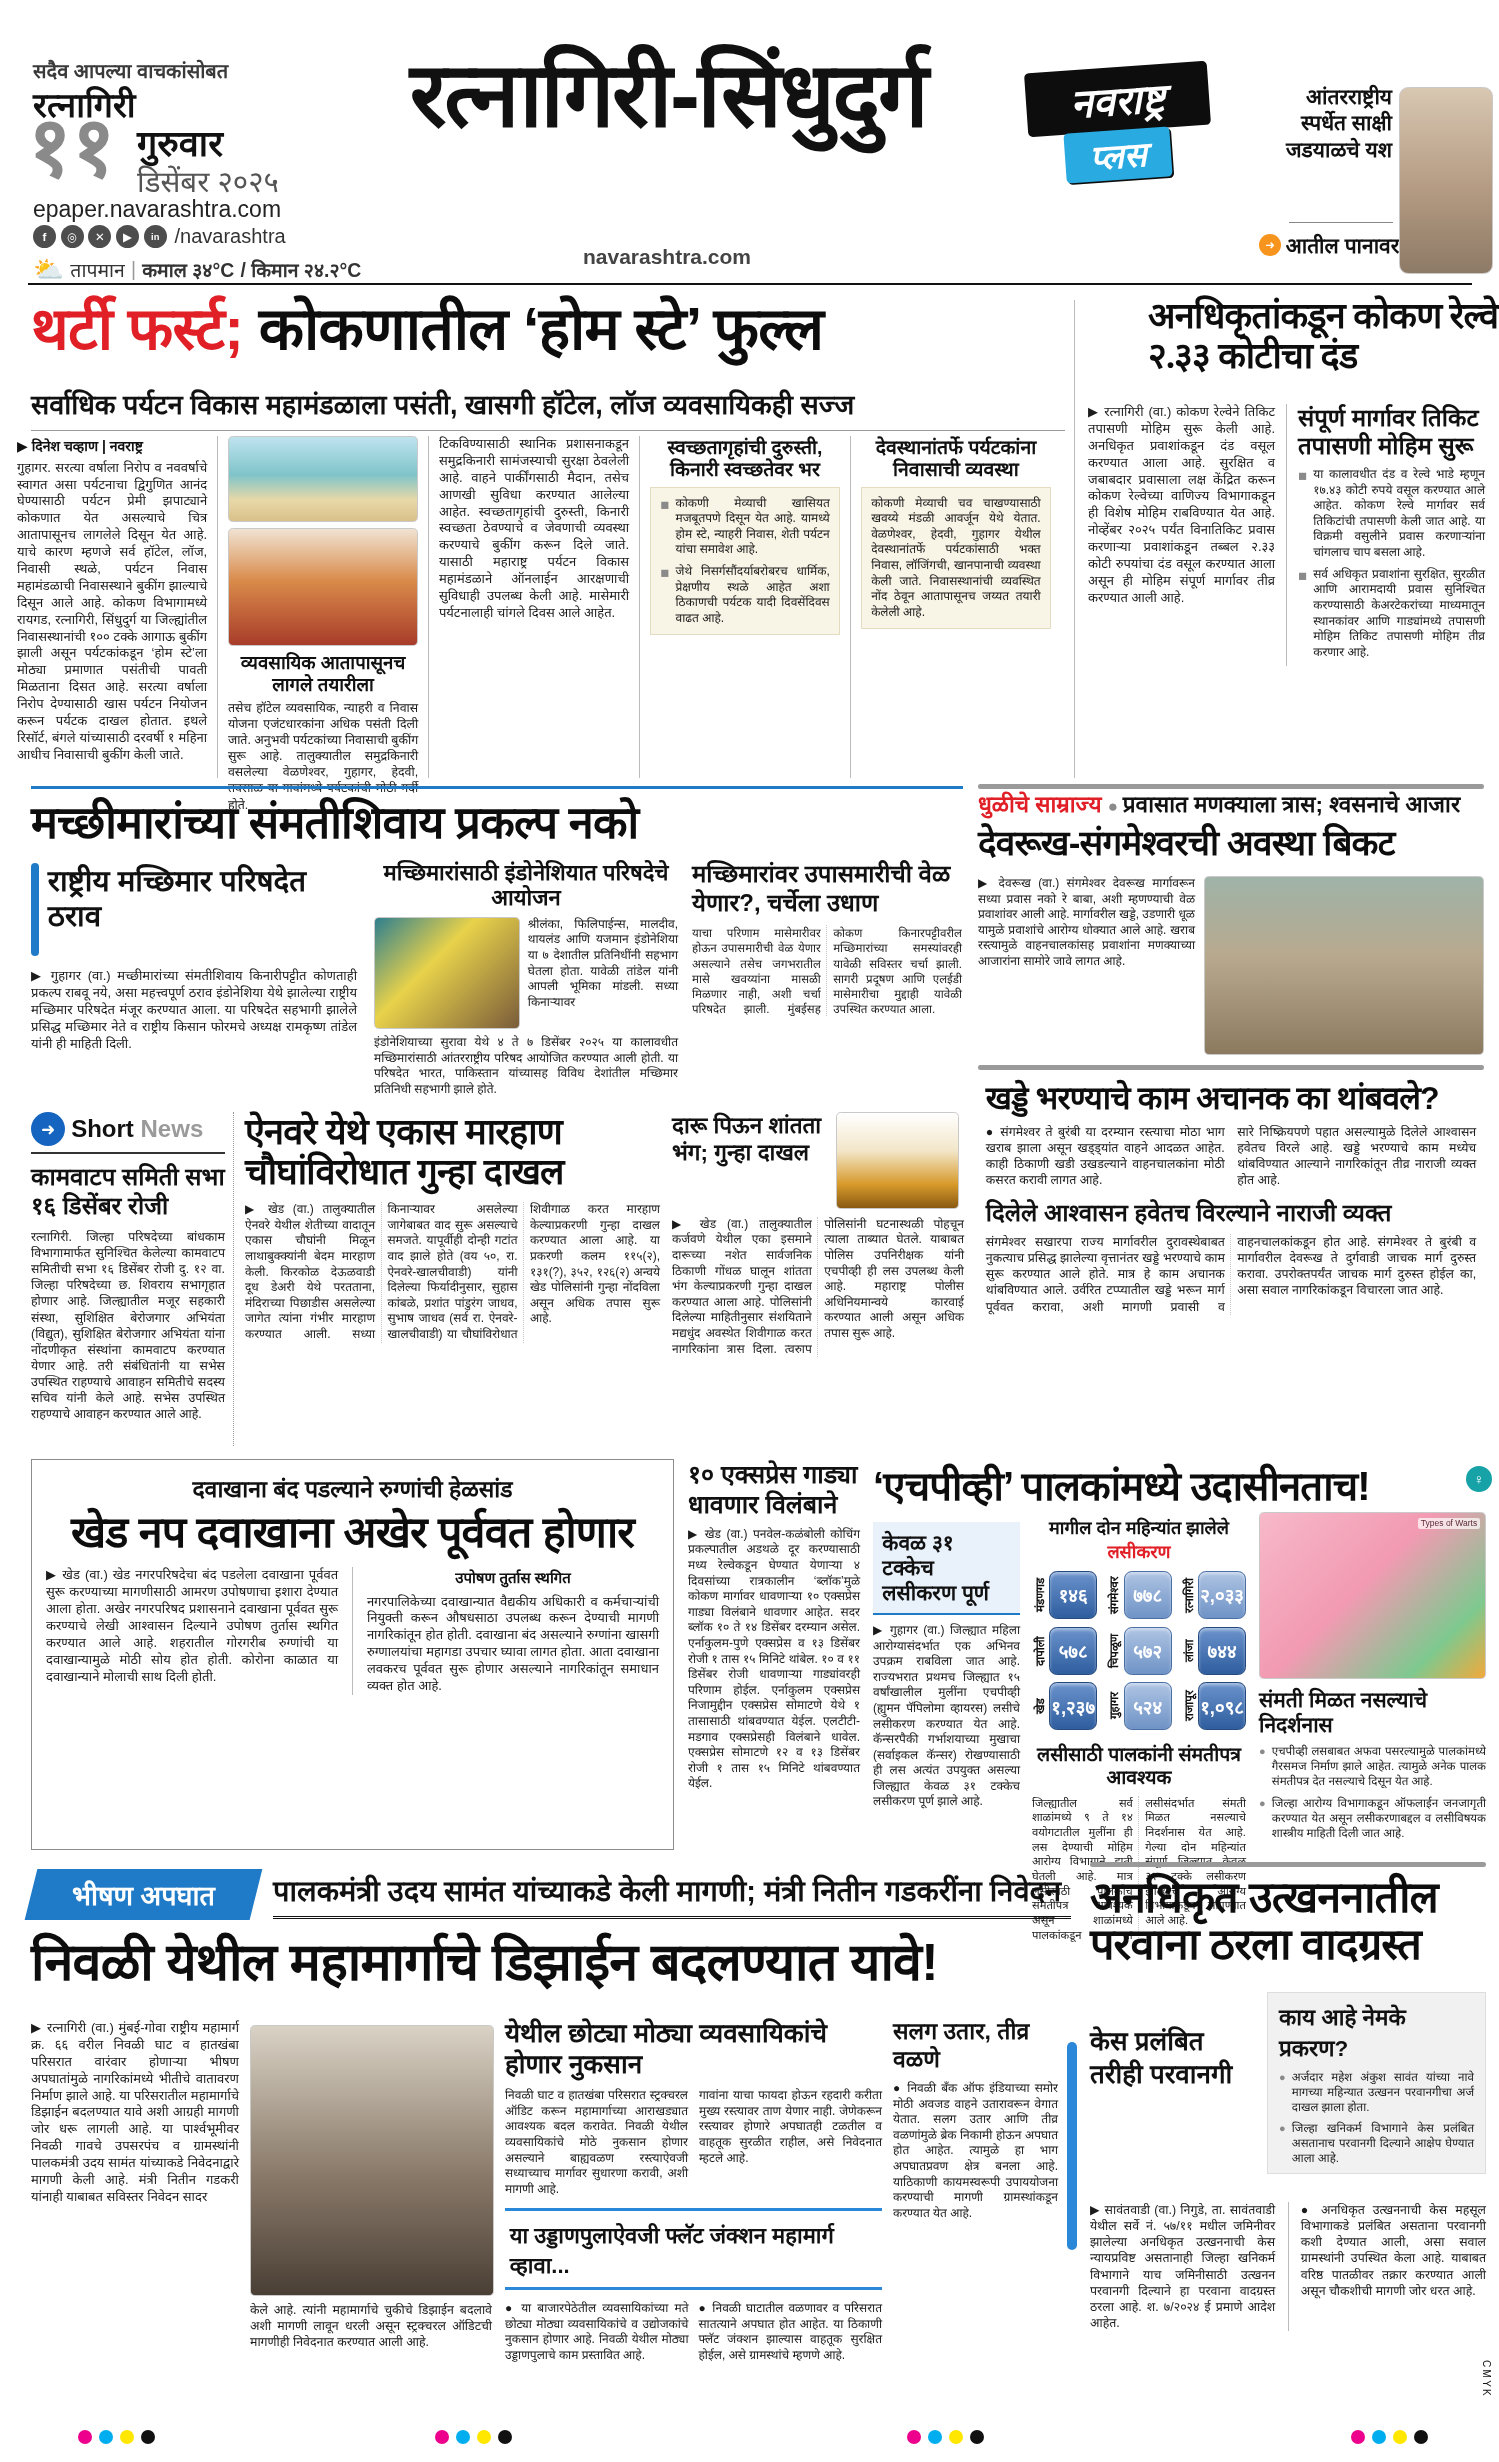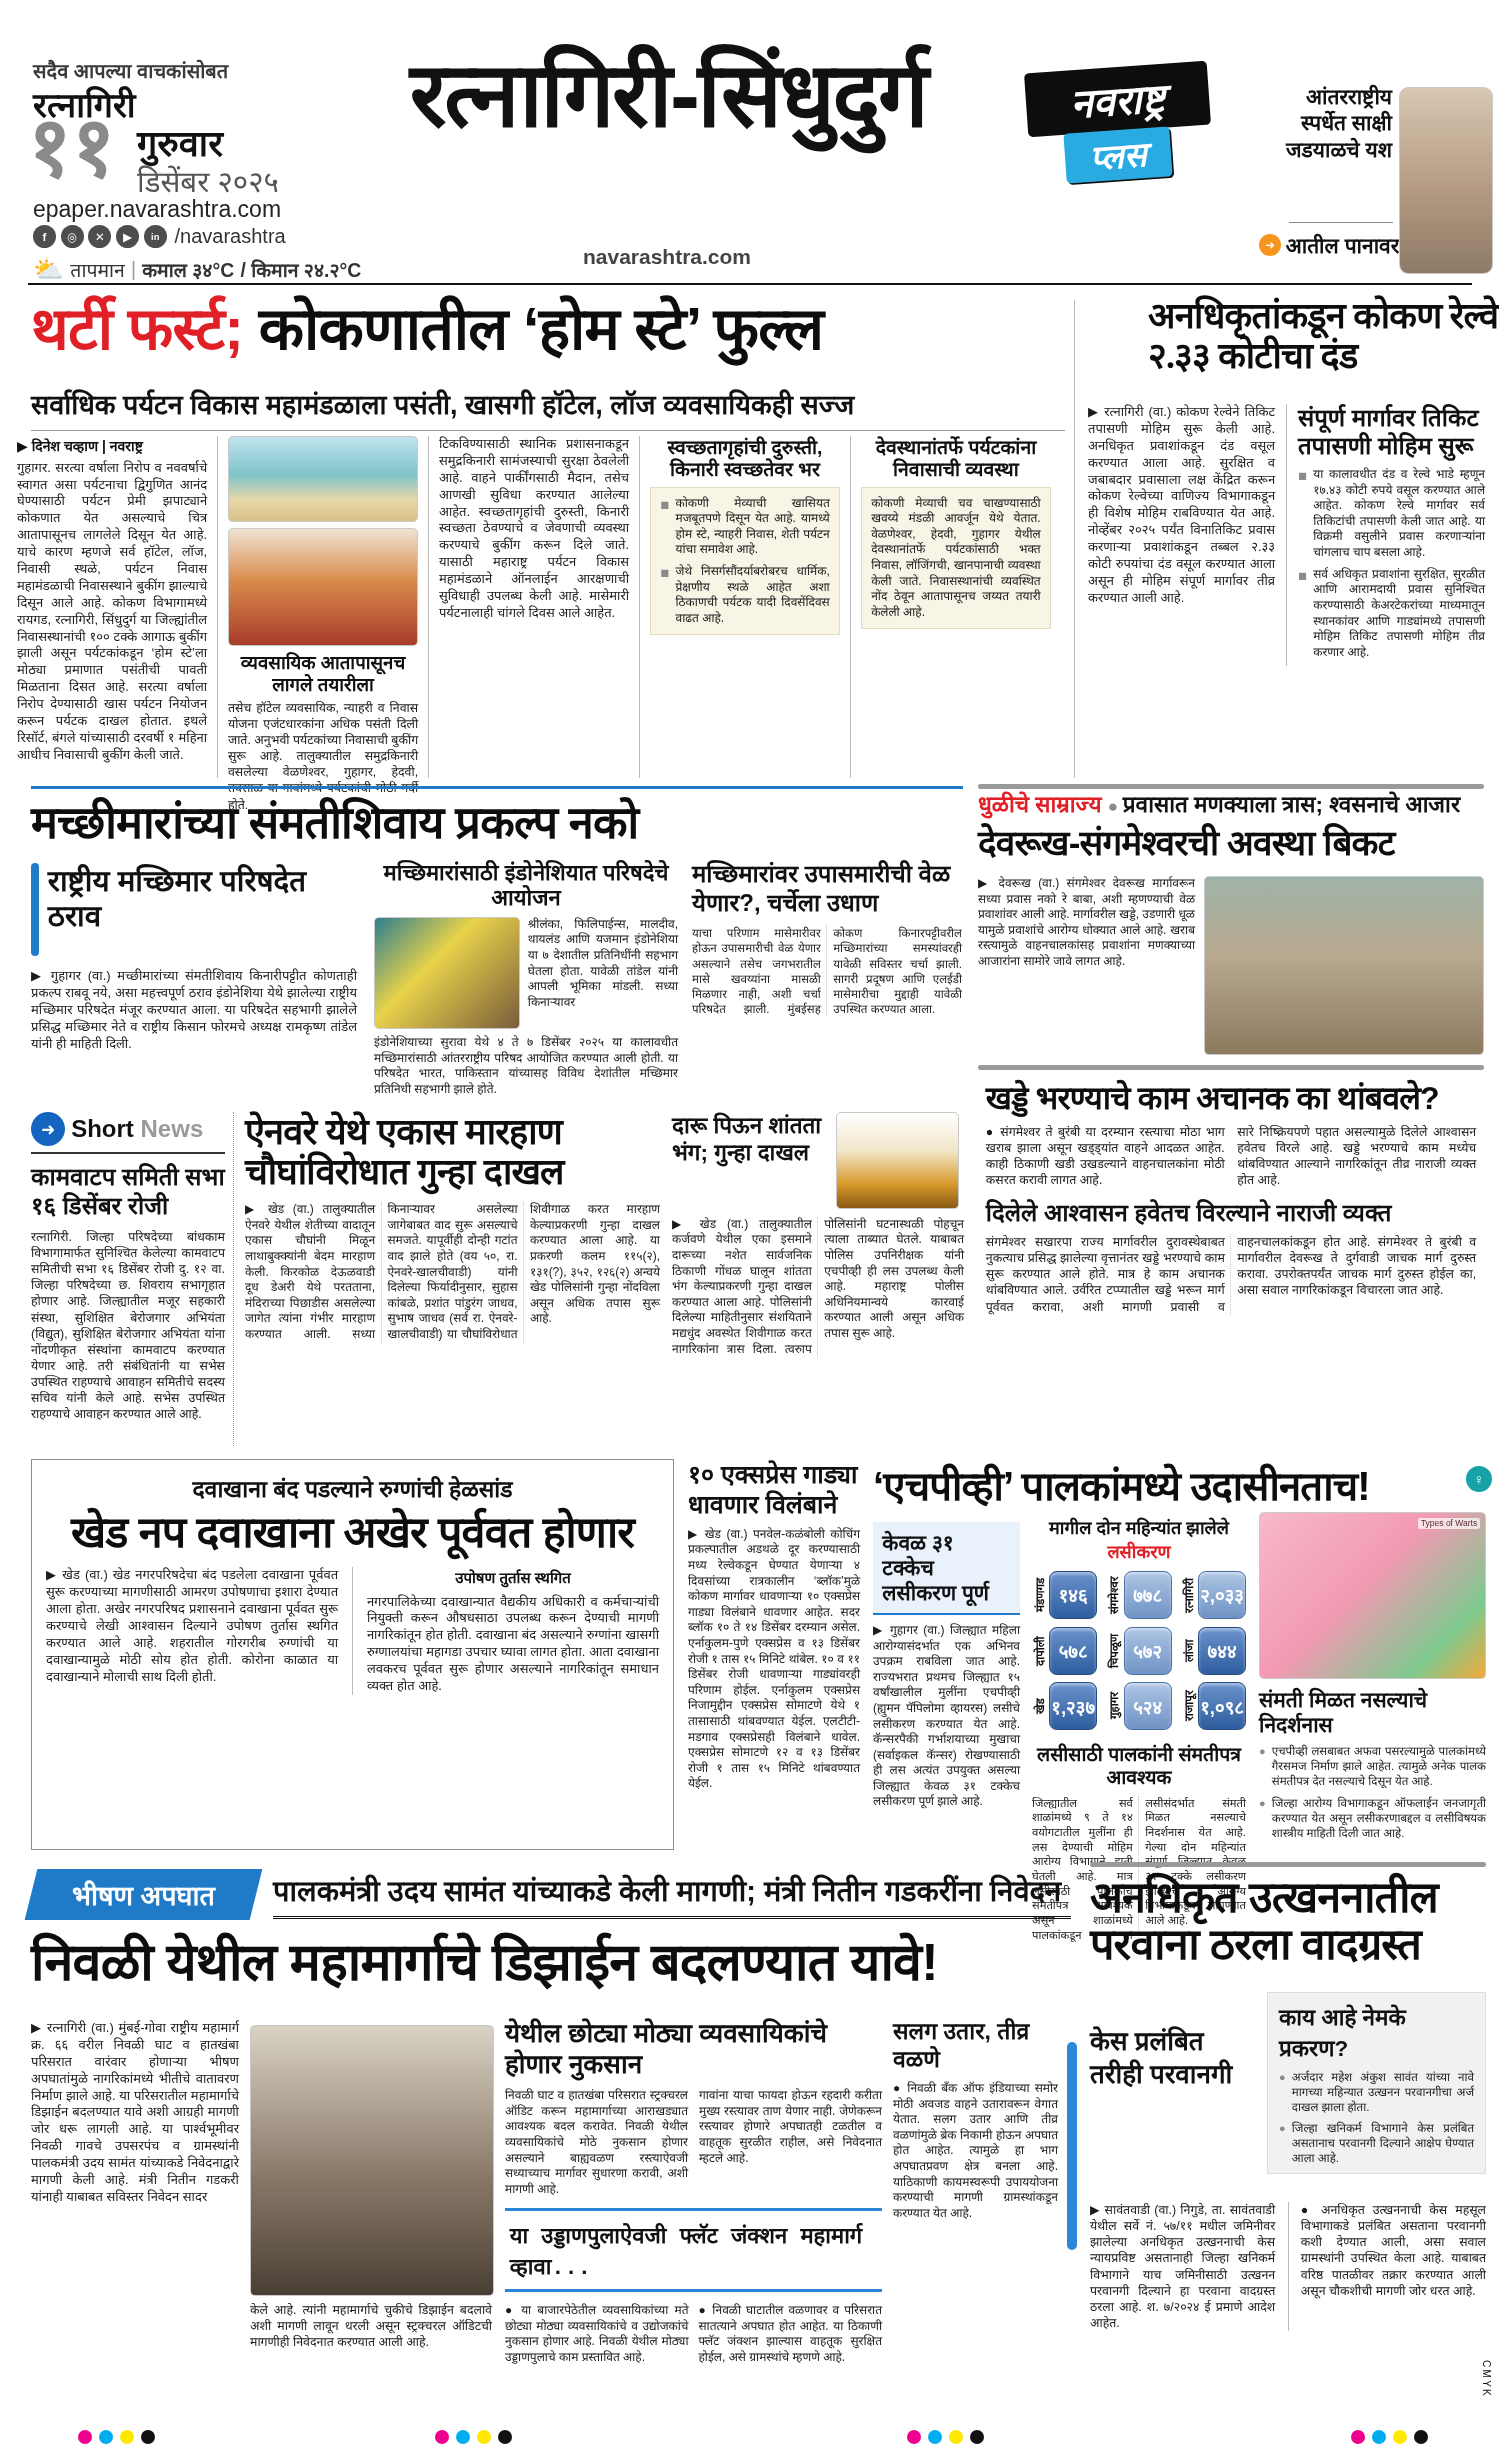--- a/index.html
+++ b/index.html
@@ -27,21 +27,21 @@
   .ph-glass{background:linear-gradient(180deg,#ffffff 0%,#f2e6c8 40%,#d79a2b 75%,#8a5a12 100%);}
   .ph-hpv{background:linear-gradient(135deg,#f7b9c9 0%,#f29ab2 45%,#7ec98f 80%,#f2a93b 100%);}
   .ph-meet{background:linear-gradient(180deg,#d9d2c5 0%,#8a7a6a 55%,#4a3f35 100%);}
   .sochead{display:inline-flex;align-items:center;justify-content:center;width:23px;height:23px;border-radius:50%;
            background:#4d4d4d;color:#fff;font-size:11.6px;font-weight:bold;margin-right:4.7px;}
   .tagblue{background:#1f7ac7;color:#fff;transform:skewX(-14deg);display:flex;align-items:center;justify-content:center;}
   .tagblue>span{transform:skewX(14deg);}
   .creambox{background:#f8f4e6;border:0.8px solid #e4dcc0;padding:7.8px 9.3px;}
   .bluebox{background:#e9f1fa;border-bottom:2.3px solid #1f7ac7;padding:7.8px 9.3px;}
   .graybox{background:#f1f1f1;border:0.8px solid #ddd;padding:7.8px 11px;}
-  .quote-strip{border-top:3.1px solid #2b87d8;border-bottom:3.1px solid #2b87d8;padding:7.8px 4.7px;font-weight:bold;font-family:Liberation Mono, monospace;}
+  .quote-strip{border-top:3.1px solid #2b87d8;border-bottom:3.1px solid #2b87d8;padding:7.8px 4.7px;font-weight:bold;}
   .chart-grid{display:grid;grid-template-columns:repeat(3,1fr);gap:7.8px 9.3px;}
   .chart-cell{display:flex;gap:2.3px;height:48px;}
   .chart-label{writing-mode:vertical-rl;transform:rotate(180deg);font-weight:bold;font-size:11.6px;
                display:flex;align-items:center;justify-content:center;color:#111;}
   .chart-box{flex:1;background:linear-gradient(180deg,#6b93cc 0%,#2e5d9e 100%);border:1.6px solid #24497c;
              border-radius:7.8px;color:#fff;display:flex;align-items:center;justify-content:center;
              font-size:18.6px;font-weight:bold;box-shadow:inset 0 2.3px 3.1px rgba(255,255,255,.45);}
   .chart-box.light{background:linear-gradient(180deg,#aec4e3 0%,#6f93c6 100%);border-color:#4a6fa5;}
   .dot{width:14px;height:14px;border-radius:50%;display:inline-block;margin-right:7px;}
   .blue-capsule{width:10px;background:#2b87d8;border-radius:6.2px;}

